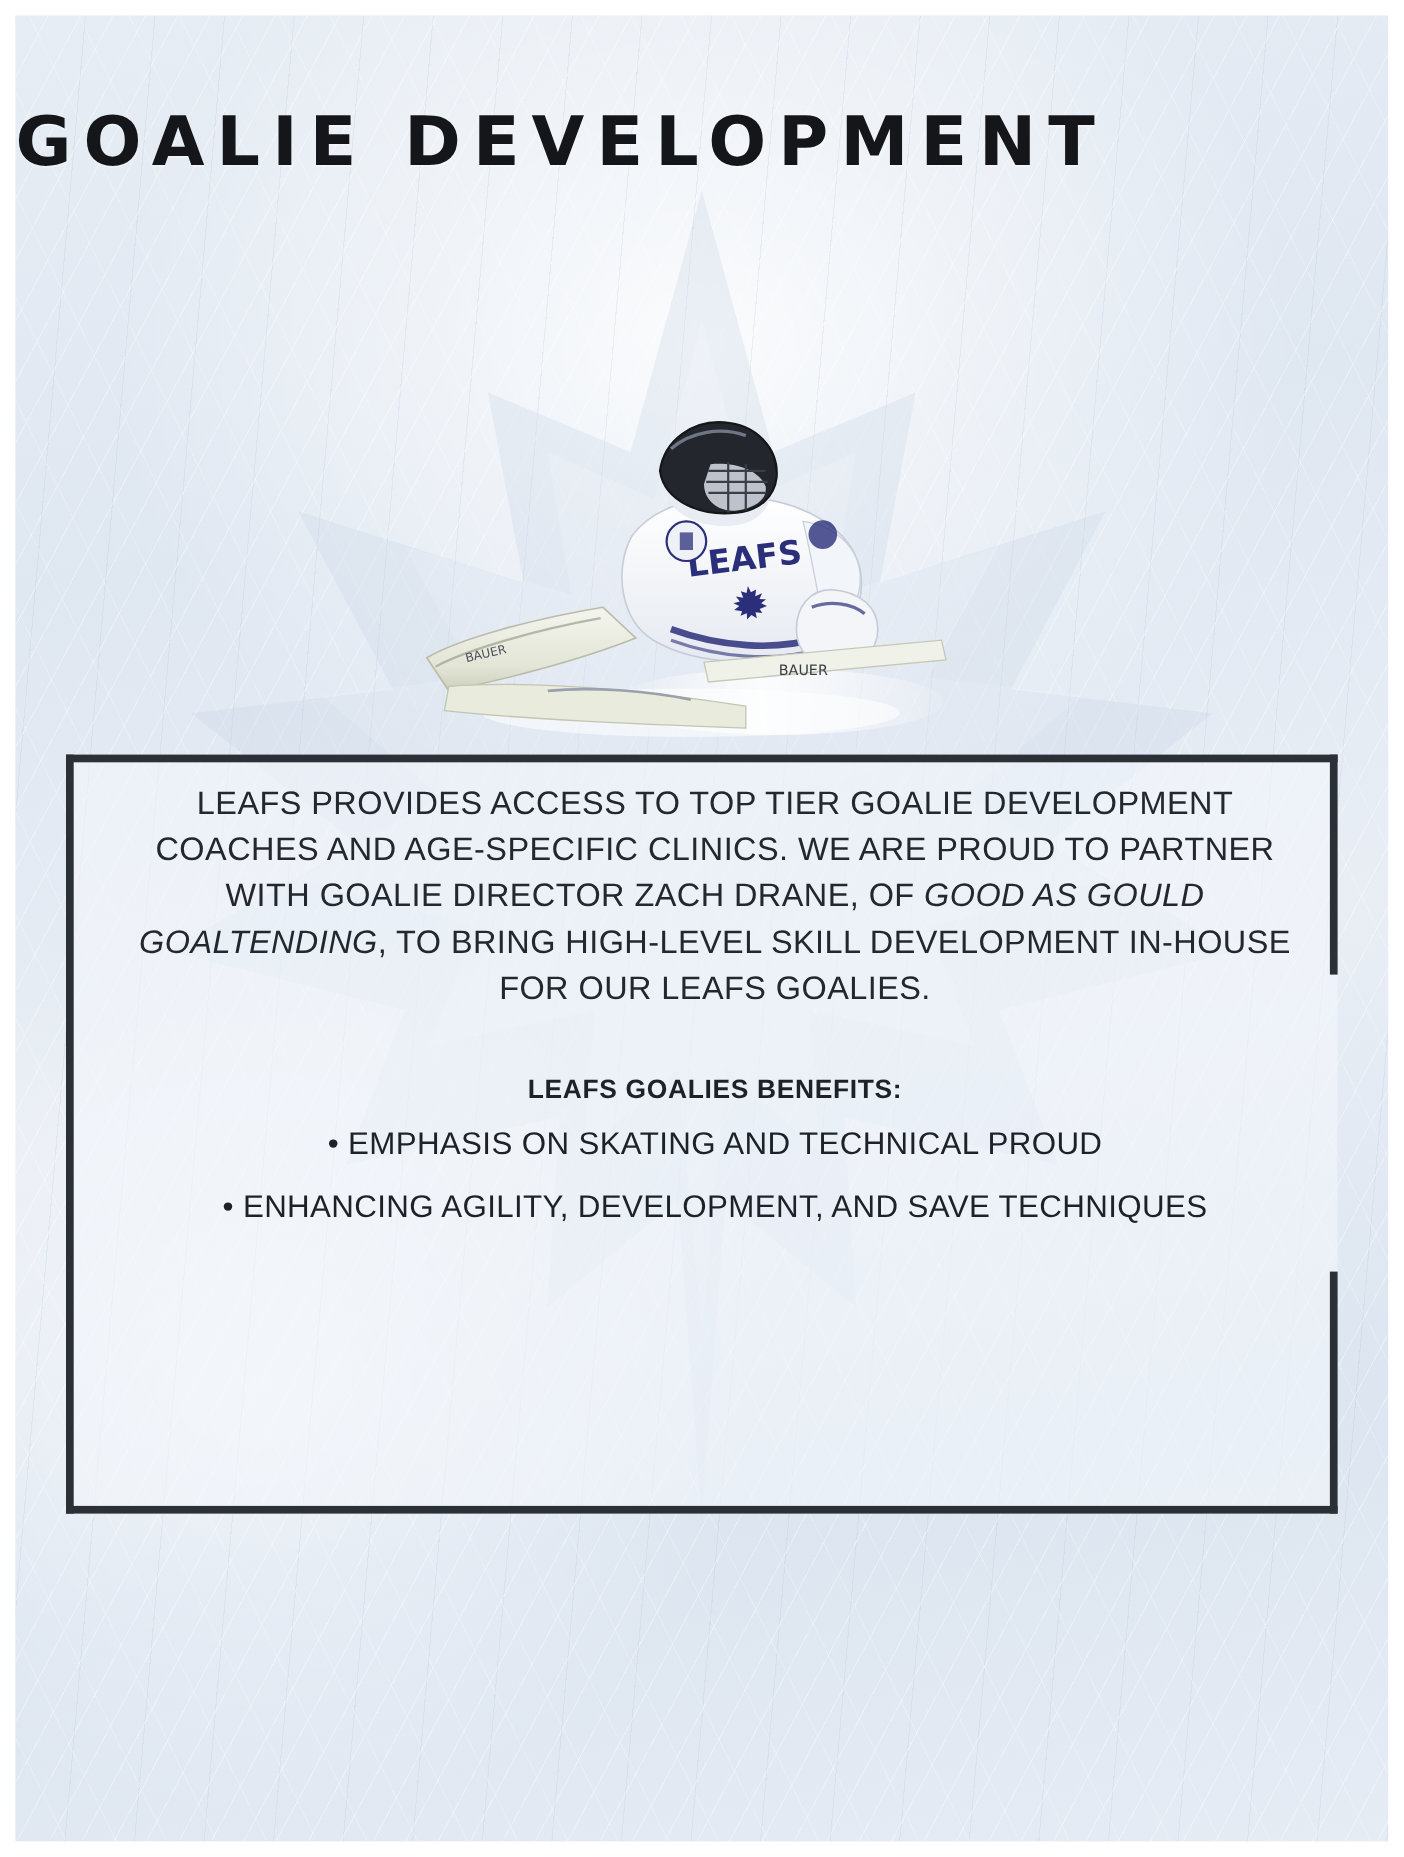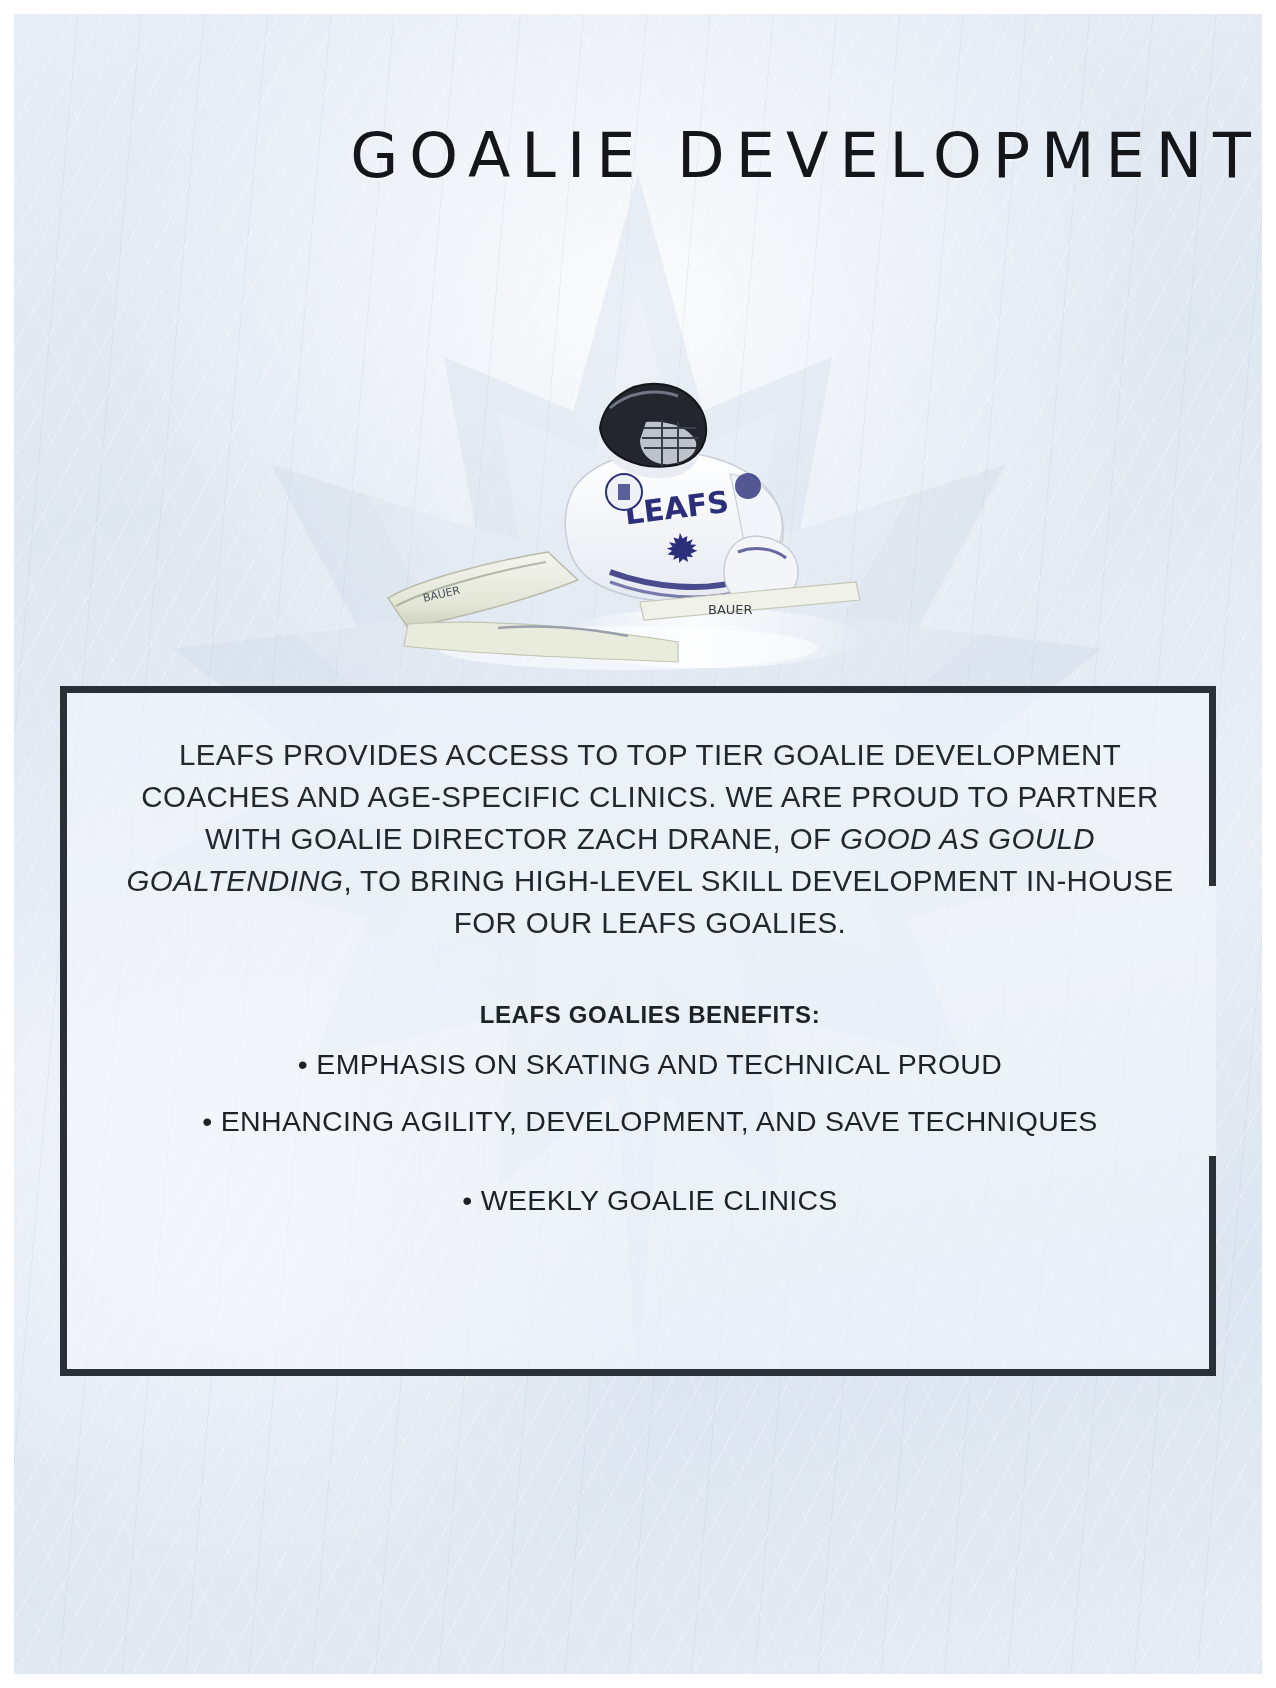--- a/index.html
+++ b/index.html
@@ -58,28 +58,27 @@
     opacity: 0.55;
     pointer-events: none;
   }
   .leaf-watermark svg { width: 100%; height: 100%; display: block; }
 
   .title {
     position: absolute;
     top: 78px;
     left: 0;
     right: 0;
-    text-align: right;
+    text-align: left;
     font-size: 62px;
-    font-weight: 400;
+    font-weight: 700;
     letter-spacing: 11px;
     color: #15161a;
     font-family: "DejaVu Sans", sans-serif;
     text-shadow: 0 2px 0 rgba(255,255,255,0.35);
-    margin-top: 27px;
   }
 
   
   .goalie {
     position: absolute;
     left: 50%;
     top: 352px;
     transform: translateX(-50%);
     width: 520px;
     height: 330px;
@@ -109,21 +108,21 @@
   .card-frame .bottom { left: 0; right: 0; bottom: 0; height: 7px; }
   
   .card-frame .left { left: 0; top: 0; bottom: 0; width: 7px; }
   
   .card-frame .right-top { right: 0; top: 0; height: 200px; width: 7px; }
   
   .card-frame .right-bottom { right: 0; bottom: 0; height: 220px; width: 7px; }
 
   .card-inner {
     position: relative;
-    padding: 48px 36px 30px 36px;
+    padding: 24px 36px 30px 36px;
     text-align: center;
     color: #1d2128;
     margin-left: 24px;
   }
 
   .para {
     font-size: 29.5px;
     line-height: 1.42;
     letter-spacing: 0.4px;
     margin: 0;
@@ -285,19 +284,18 @@
         <span class="bar right-bottom"></span>
       </div>
 
       <div class="card-inner">
         <p class="para"><span>LEAFS PROVIDES ACCESS TO TOP TIER GOALIE DEVELOPMENT COACHES AND AGE-SPECIFIC CLINICS. WE ARE PROUD TO PARTNER WITH GOALIE DIRECTOR ZACH DRANE, OF </span><em>GOOD AS GOULD GOALTENDING</em><span>, TO BRING HIGH-LEVEL SKILL DEVELOPMENT IN-HOUSE FOR OUR LEAFS GOALIES.</span></p>
 
         <div class="benefits-title">LEAFS GOALIES BENEFITS:</div>
 
         <div class="bullet">• EMPHASIS ON SKATING AND TECHNICAL PROUD</div>
         <div class="bullet">• ENHANCING AGILITY, DEVELOPMENT, AND SAVE TECHNIQUES</div>
-        <div class="bullet last">• WEEKLY GOALIE CLINICS</div>
       </div>
     </div>
 
 
   </div>
 </div>
 
 </body></html>

